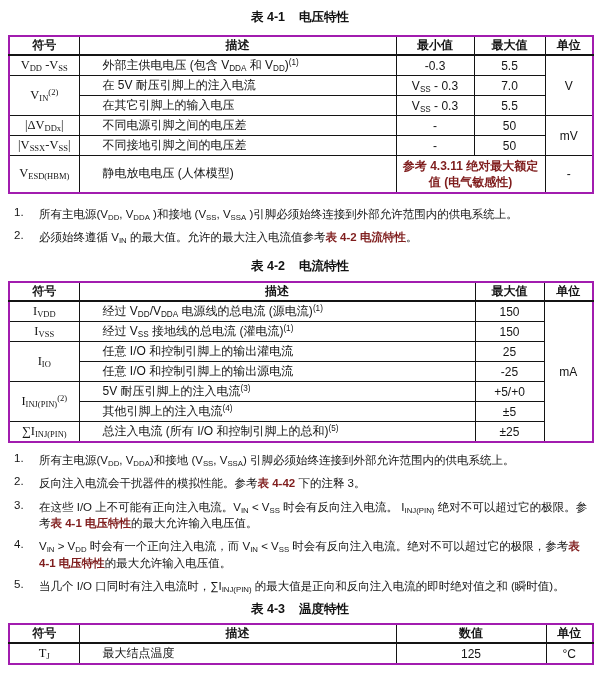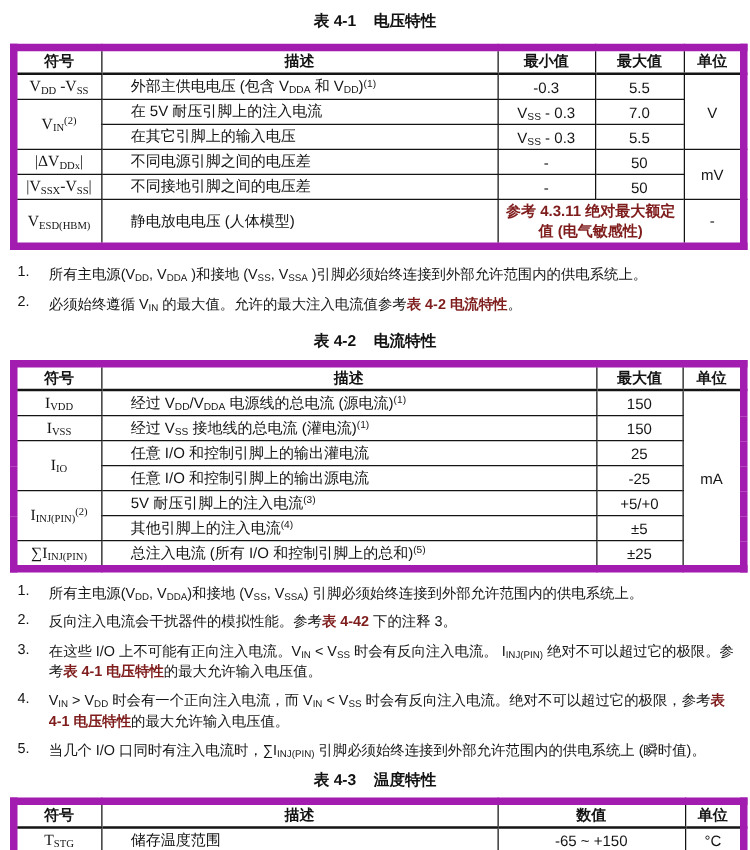--- a/index.html
+++ b/index.html
@@ -10,21 +10,21 @@
     font-family:"Liberation Sans","DejaVu Sans",sans-serif;
   }
   .page { padding:7px 8px 0 8px; }
 
   .cap { text-align:center; font-weight:bold; font-size:12.5px; color:#111; }
   .cap .cap-title { margin-left:14px; }
   .cap1 { margin:2px 0 9px 0; }
   .cap2 { margin:13px 0 6px 0; }
   .cap3 { margin:7px 0 5px 0; }
 
-  table { border-collapse:collapse; table-layout:fixed; width:584px; border:6px solid #a21caf; }
+  table { border-collapse:collapse; table-layout:fixed; width:584px; border:2px solid #a21caf; }
   th, td { border:1px solid #141414; font-size:12px; padding:1px 5px; color:#141414; }
   th { font-weight:bold; height:19px; border-bottom:2px solid #141414; text-align:center; padding:0 2px; }
   td { height:20px; }
   td.c { text-align:center; padding:1px 2px; }
   td.desc { text-align:left;padding-left:23px; }
   td.sym { font-size:12.5px;font-family:Liberation Serif, serif; }
   tr.tall td { height:37px; }
 
   sub { font-size:0.68em; vertical-align:-0.22em; line-height:0; }
   sup { font-size:0.68em; vertical-align:0.45em; line-height:0; }
@@ -186,21 +186,21 @@
     <div class="fn">
       <span class="fn-num">3.</span>
       <span class="fn-text"><span>在这些 I/O 上不可能有正向注入电流。V</span><sub>IN</sub><span> &lt; V</span><sub>SS</sub><span> 时会有反向注入电流。 I</span><sub>INJ(PIN)</sub><span> 绝对不可以超过它的极限。参考</span><span class="link">表 4-1 电压特性</span><span>的最大允许输入电压值。</span></span>
     </div>
     <div class="fn">
       <span class="fn-num">4.</span>
       <span class="fn-text"><span>V</span><sub>IN</sub><span> &gt; V</span><sub>DD</sub><span> 时会有一个正向注入电流，而 V</span><sub>IN</sub><span> &lt; V</span><sub>SS</sub><span> 时会有反向注入电流。绝对不可以超过它的极限，参考</span><span class="link">表 4-1 电压特性</span><span>的最大允许输入电压值。</span></span>
     </div>
     <div class="fn">
       <span class="fn-num">5.</span>
-      <span class="fn-text"><span>当几个 I/O 口同时有注入电流时，∑I</span><sub>INJ(PIN)</sub><span> 引脚必须始终连接到外部允许范围内的供电系统上 (瞬时值)。</span></span>
+      <span class="fn-text"><span>当几个 I/O 口同时有注入电流时，∑I</span><sub>INJ(PIN)</sub><span> 的最大值是正向和反向注入电流的即时绝对值之和 (瞬时值)。</span></span>
     </div>
   </div>
 
   <div class="cap cap3">
     <span>表 4-3</span><span class="cap-title">温度特性</span>
   </div>
 
   <table class="t3">
     <colgroup>
         <col style="width:70px">
@@ -209,26 +209,20 @@
         <col style="width:47px">
       </colgroup>
     <tbody>
         <tr>
       <th>符号</th>
       <th>描述</th>
       <th>数值</th>
       <th>单位</th>
     </tr>
     <tr>
-      <td class="c sym"><span>T</span><sub>STG</sub></td>
-      <td class="desc">储存温度范围</td>
-      <td class="c">-65 ~ +150</td>
-      <td class="c">°C</td>
-    </tr>
-    <tr>
       <td class="c sym"><span>T</span><sub>J</sub></td>
       <td class="desc">最大结点温度</td>
       <td class="c">125</td>
       <td class="c">°C</td>
     </tr>
   </tbody>
     </table>
 
 </div>
 

